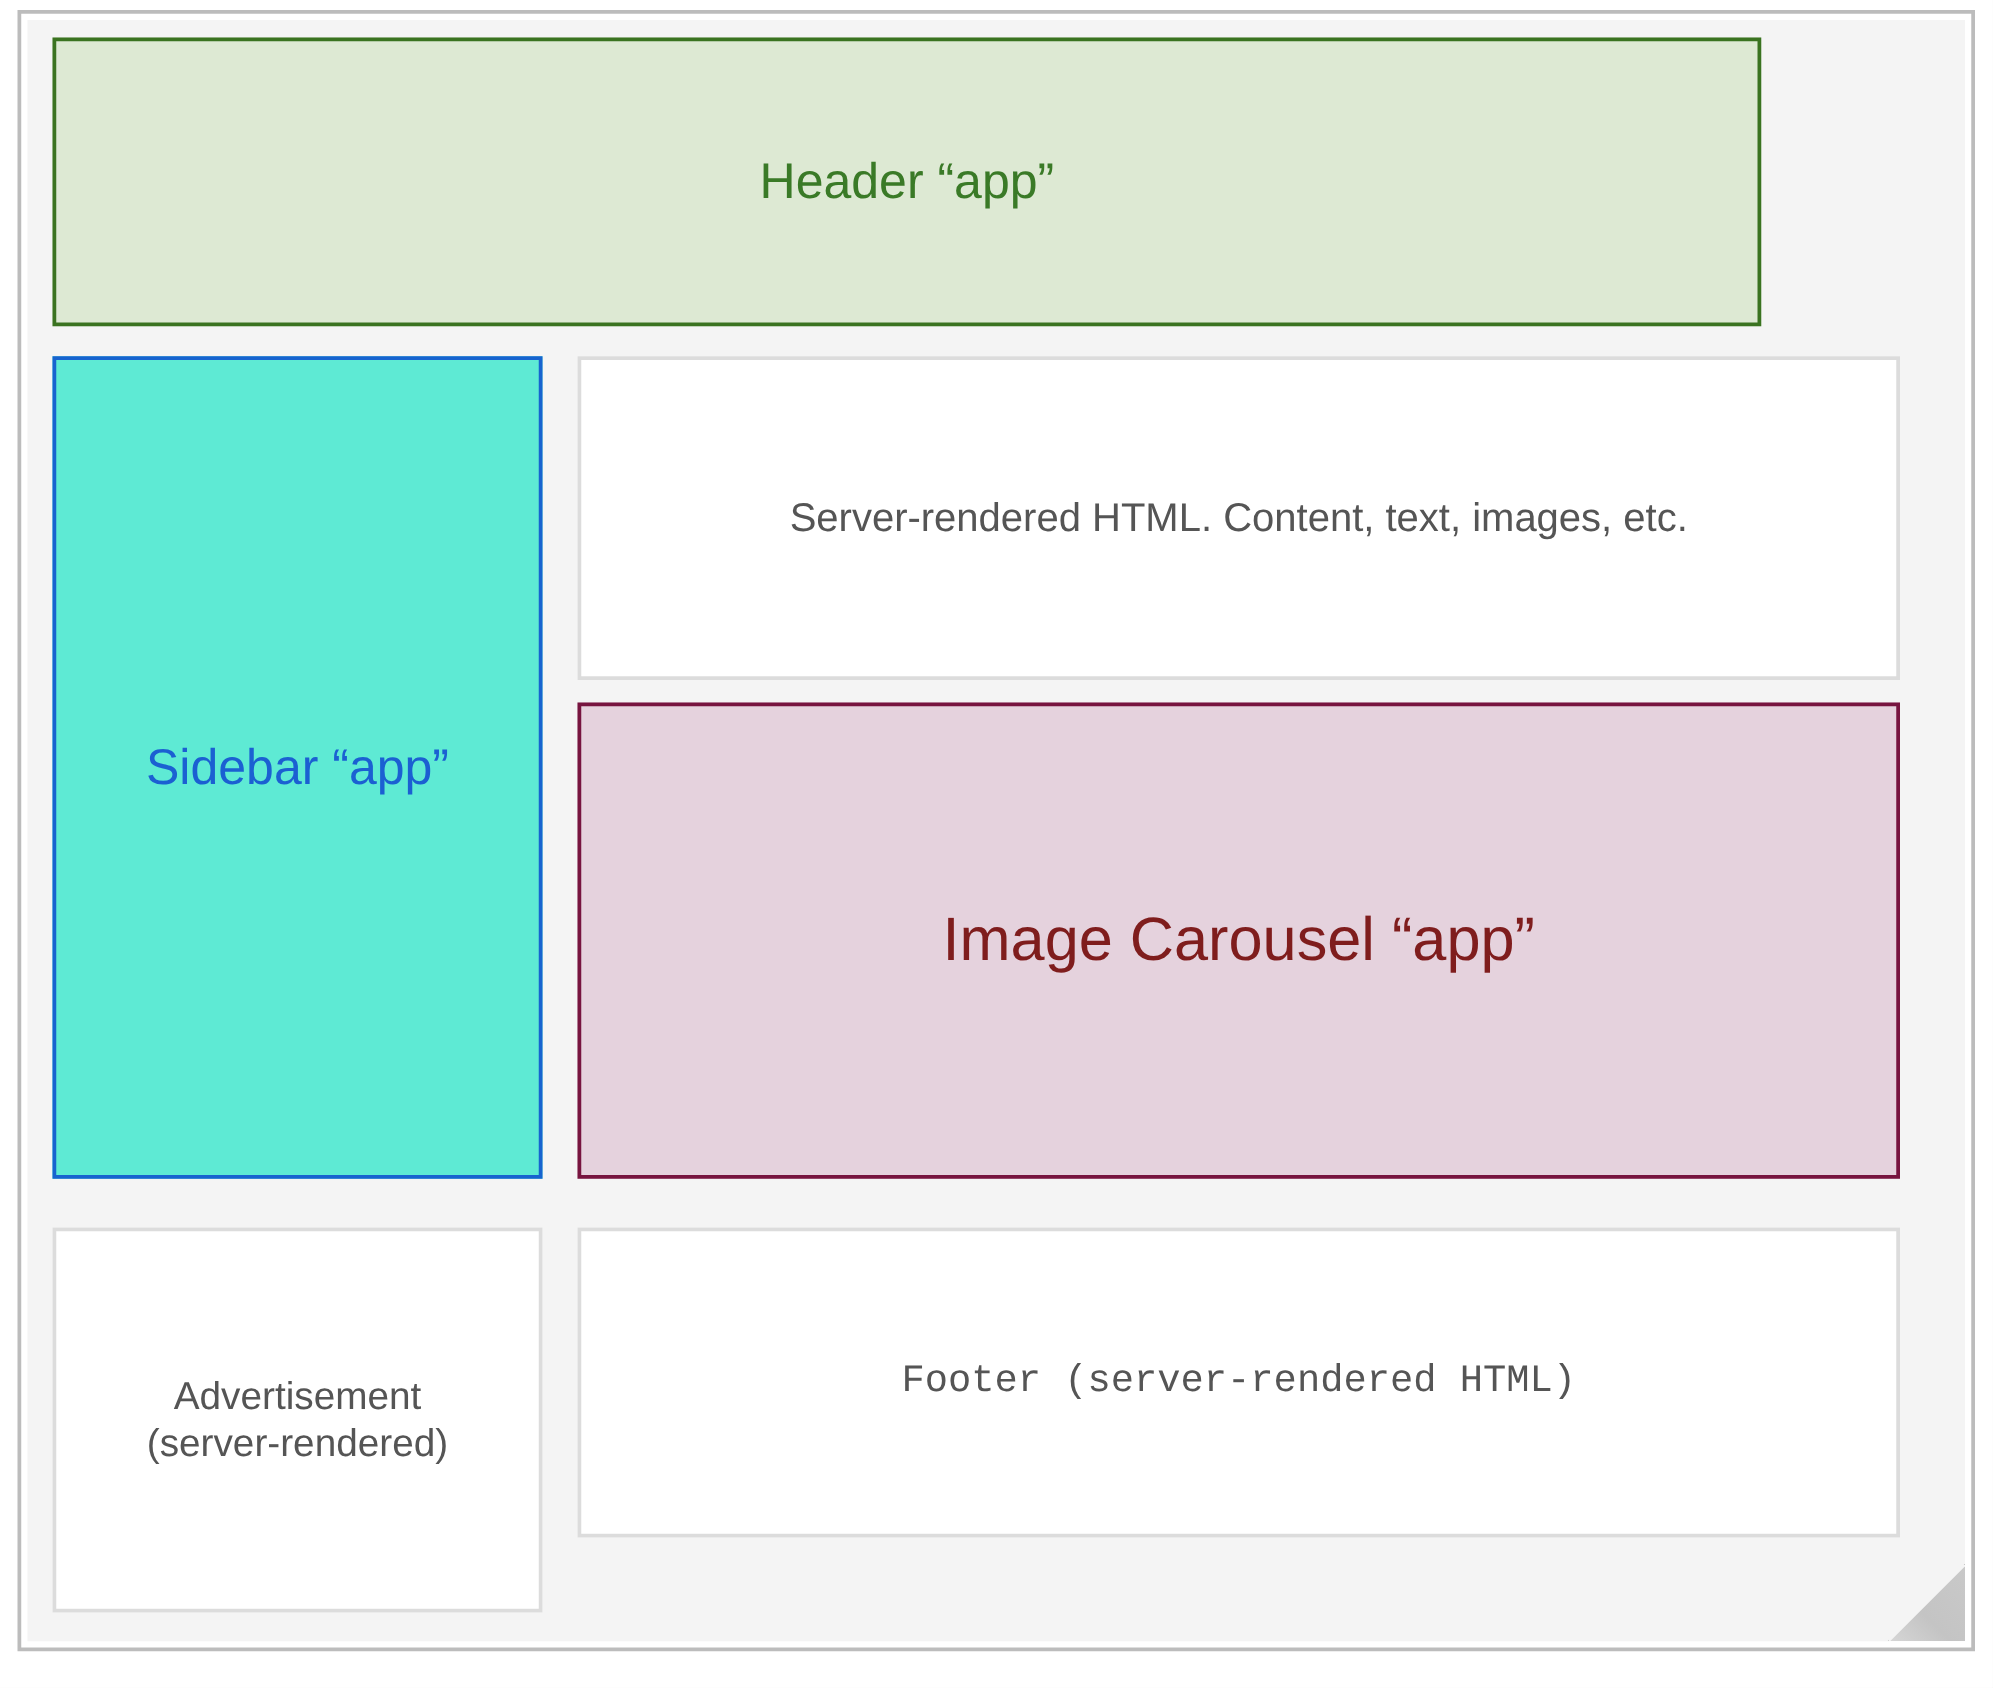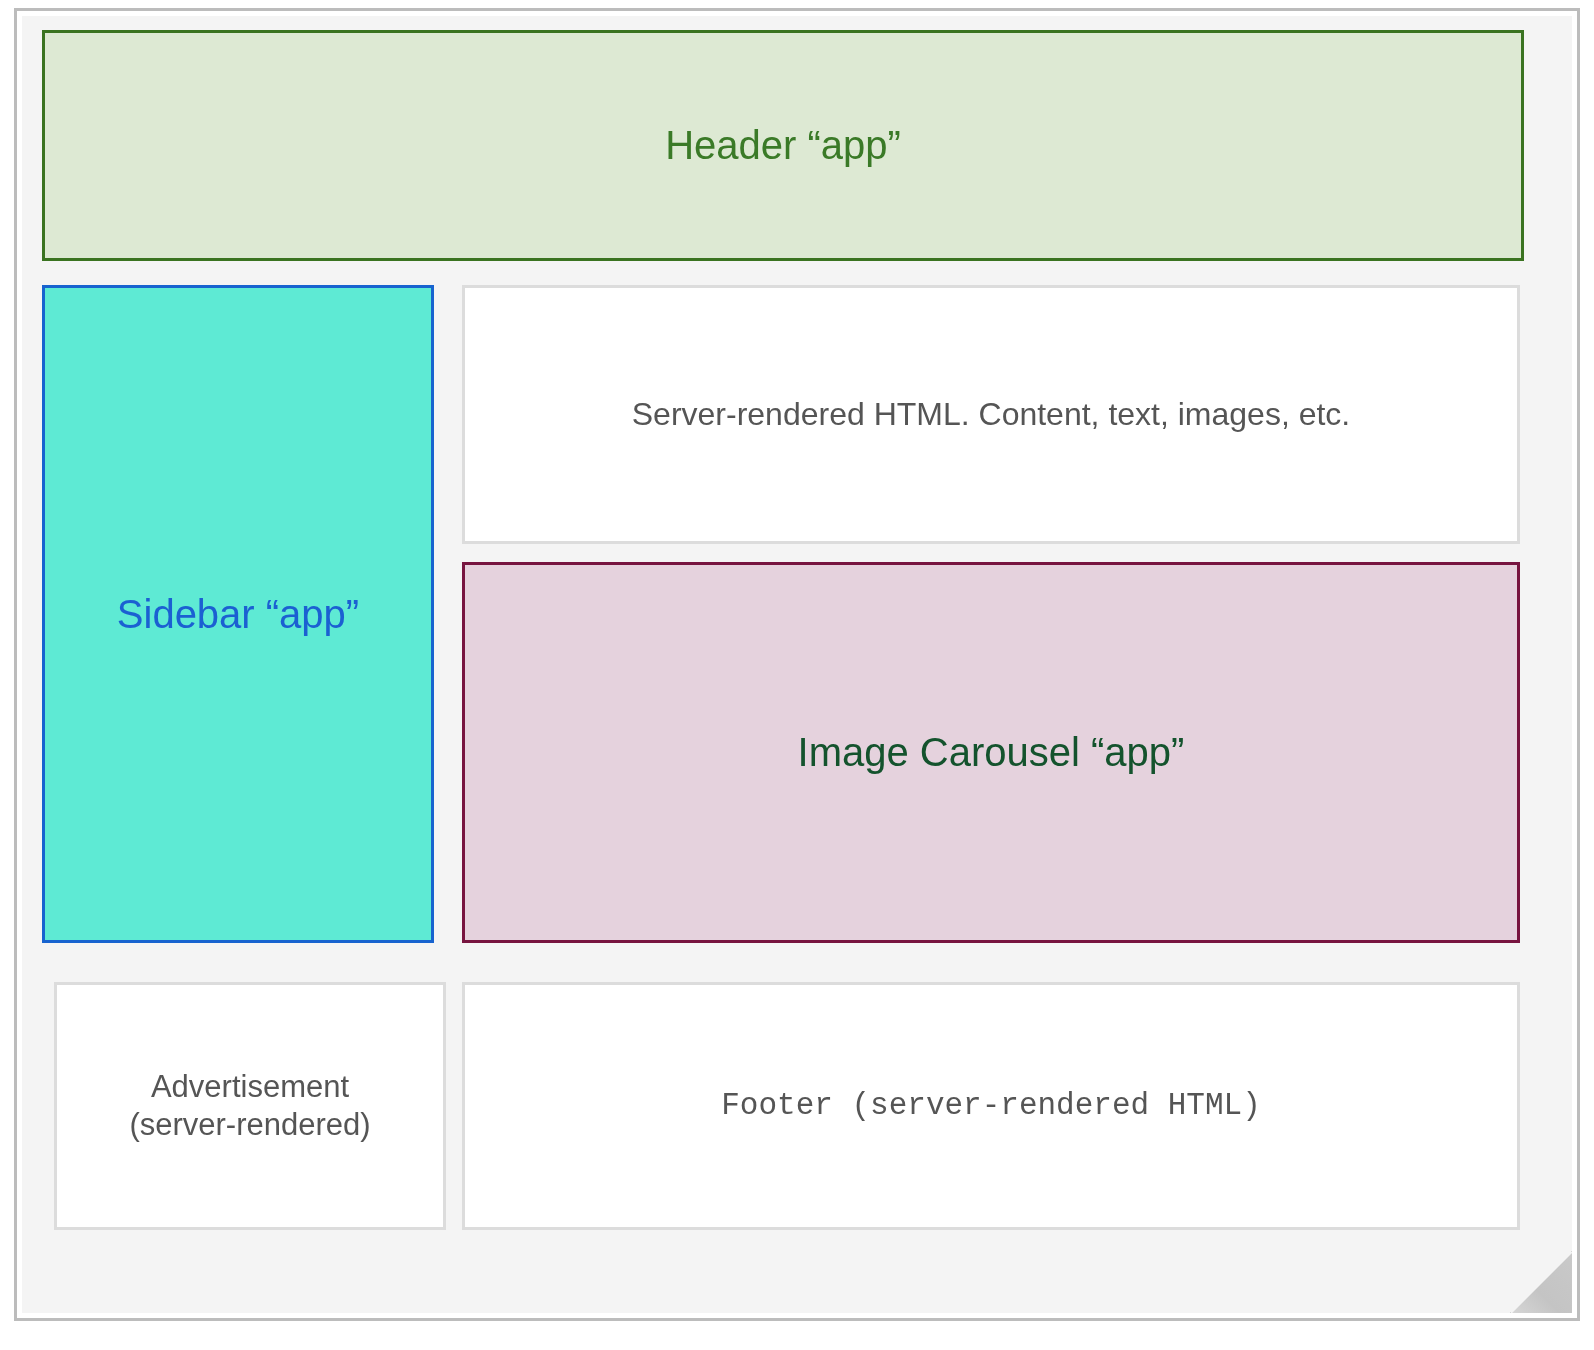--- a/index.html
+++ b/index.html
@@ -105,21 +105,21 @@
     background: #ffffff;
     border: 3px solid #dcdcdc;
     color: #555555;
     font-size: 31px;
   }
 
   
   .header-app {
     left: 0px;
     top: 0px;
-    width: 1482px;
+    width: 1367px;
     height: 231px;
     background: #dde9d3;
     border: 3px solid #3a7320;
     color: #3a7a27;
     font-size: 40px;
   }
 
   
   .sidebar-app {
     left: 0px;
@@ -142,31 +142,31 @@
   .content-block .box-label { font-size: 32px; }
 
   
   .carousel-app {
     left: 420px;
     top: 532px;
     width: 1058px;
     height: 381px;
     background: #e5d2dd;
     border: 3px solid #77143f;
-    color: #14532d;
-    font-size: 40px;
+    color: #7f1d1d;
+    font-size: 49px;
     text-align: right;
   }
 
   
   .ad-block {
-    left: 12px;
+    left: 0px;
     top: 952px;
     width: 392px;
-    height: 248px;
+    height: 308px;
   }
   .ad-block .box-label { font-size: 31px; }
 
   
   .footer-block {
     left: 420px;
     top: 952px;
     width: 1058px;
     height: 248px;
   }

